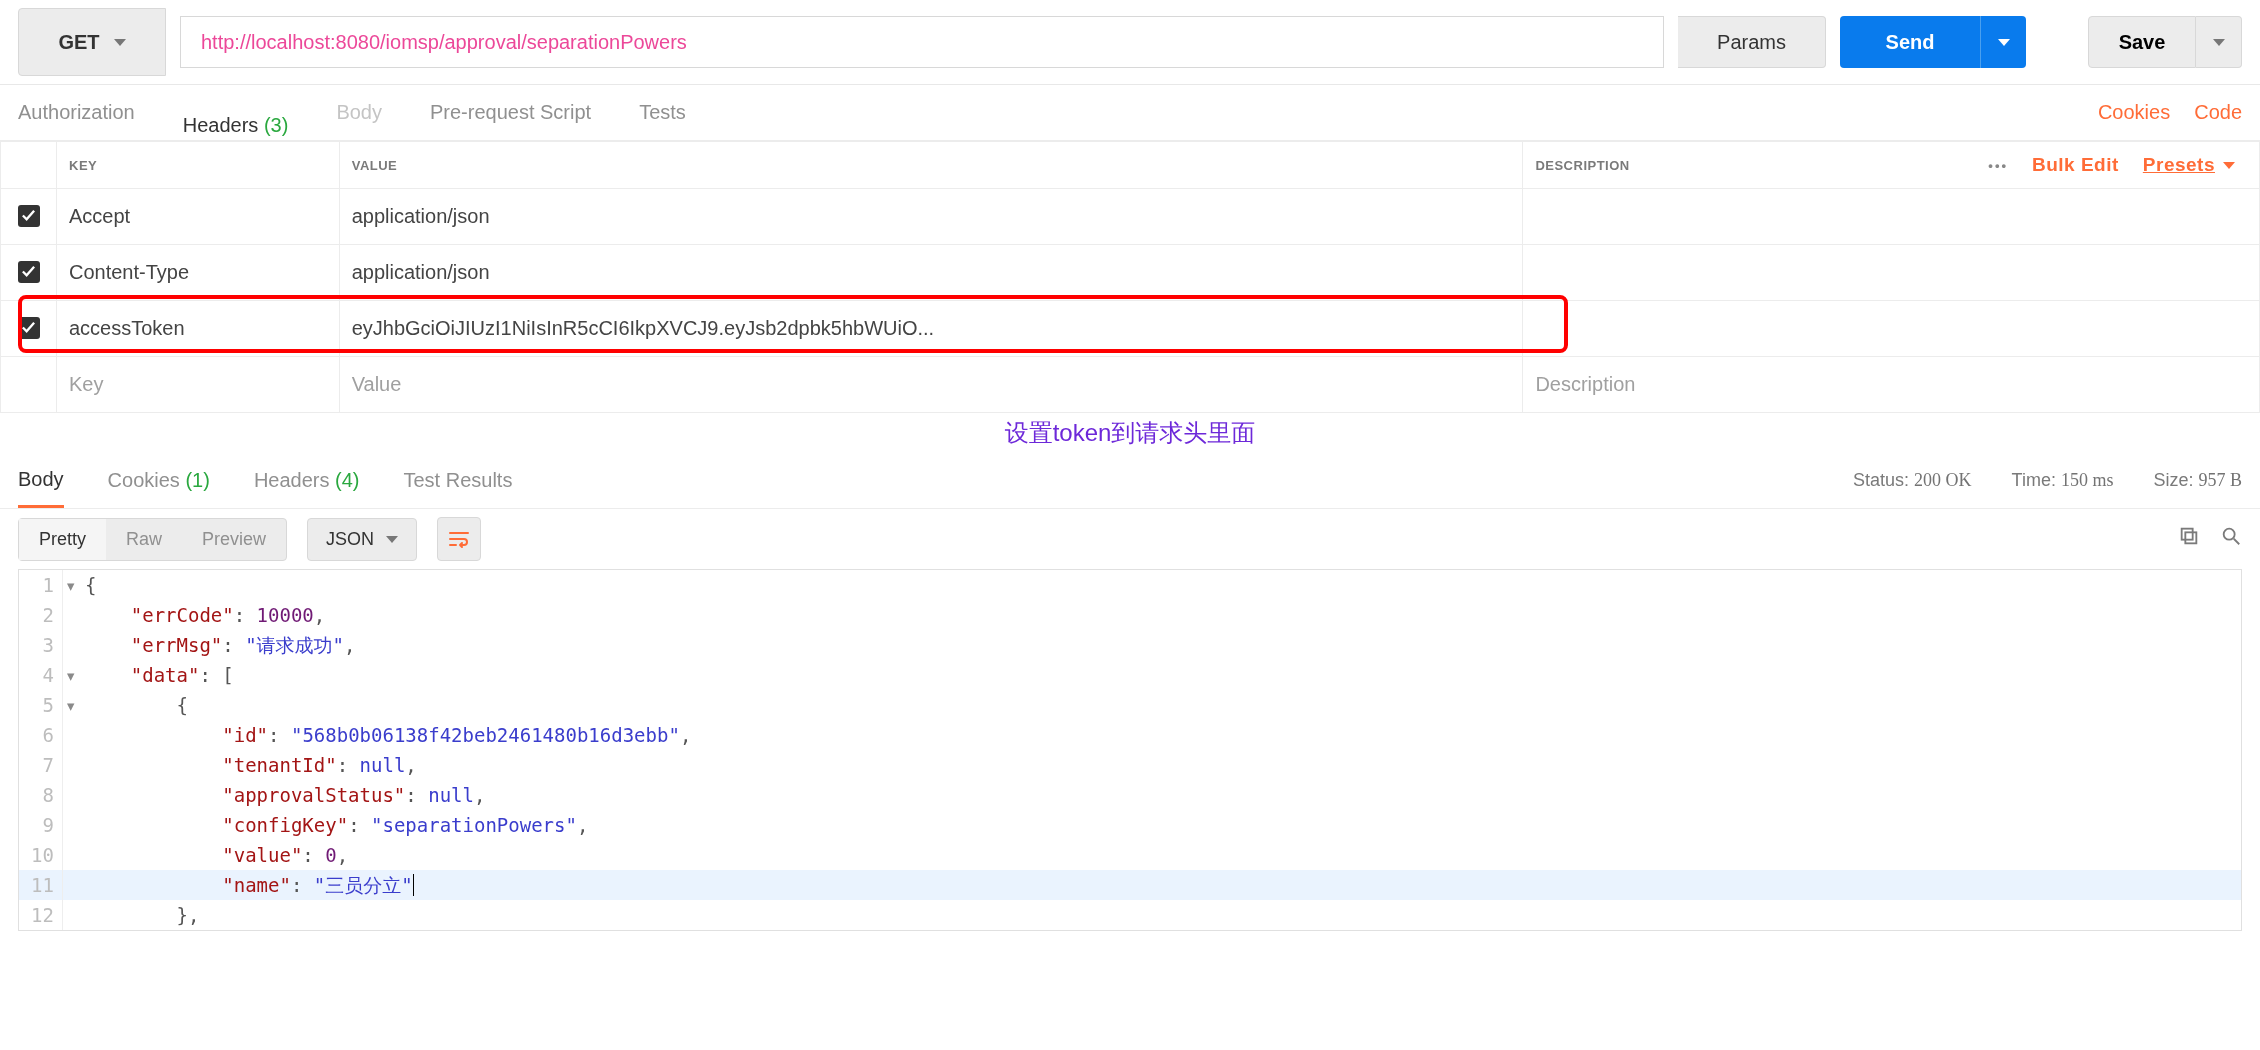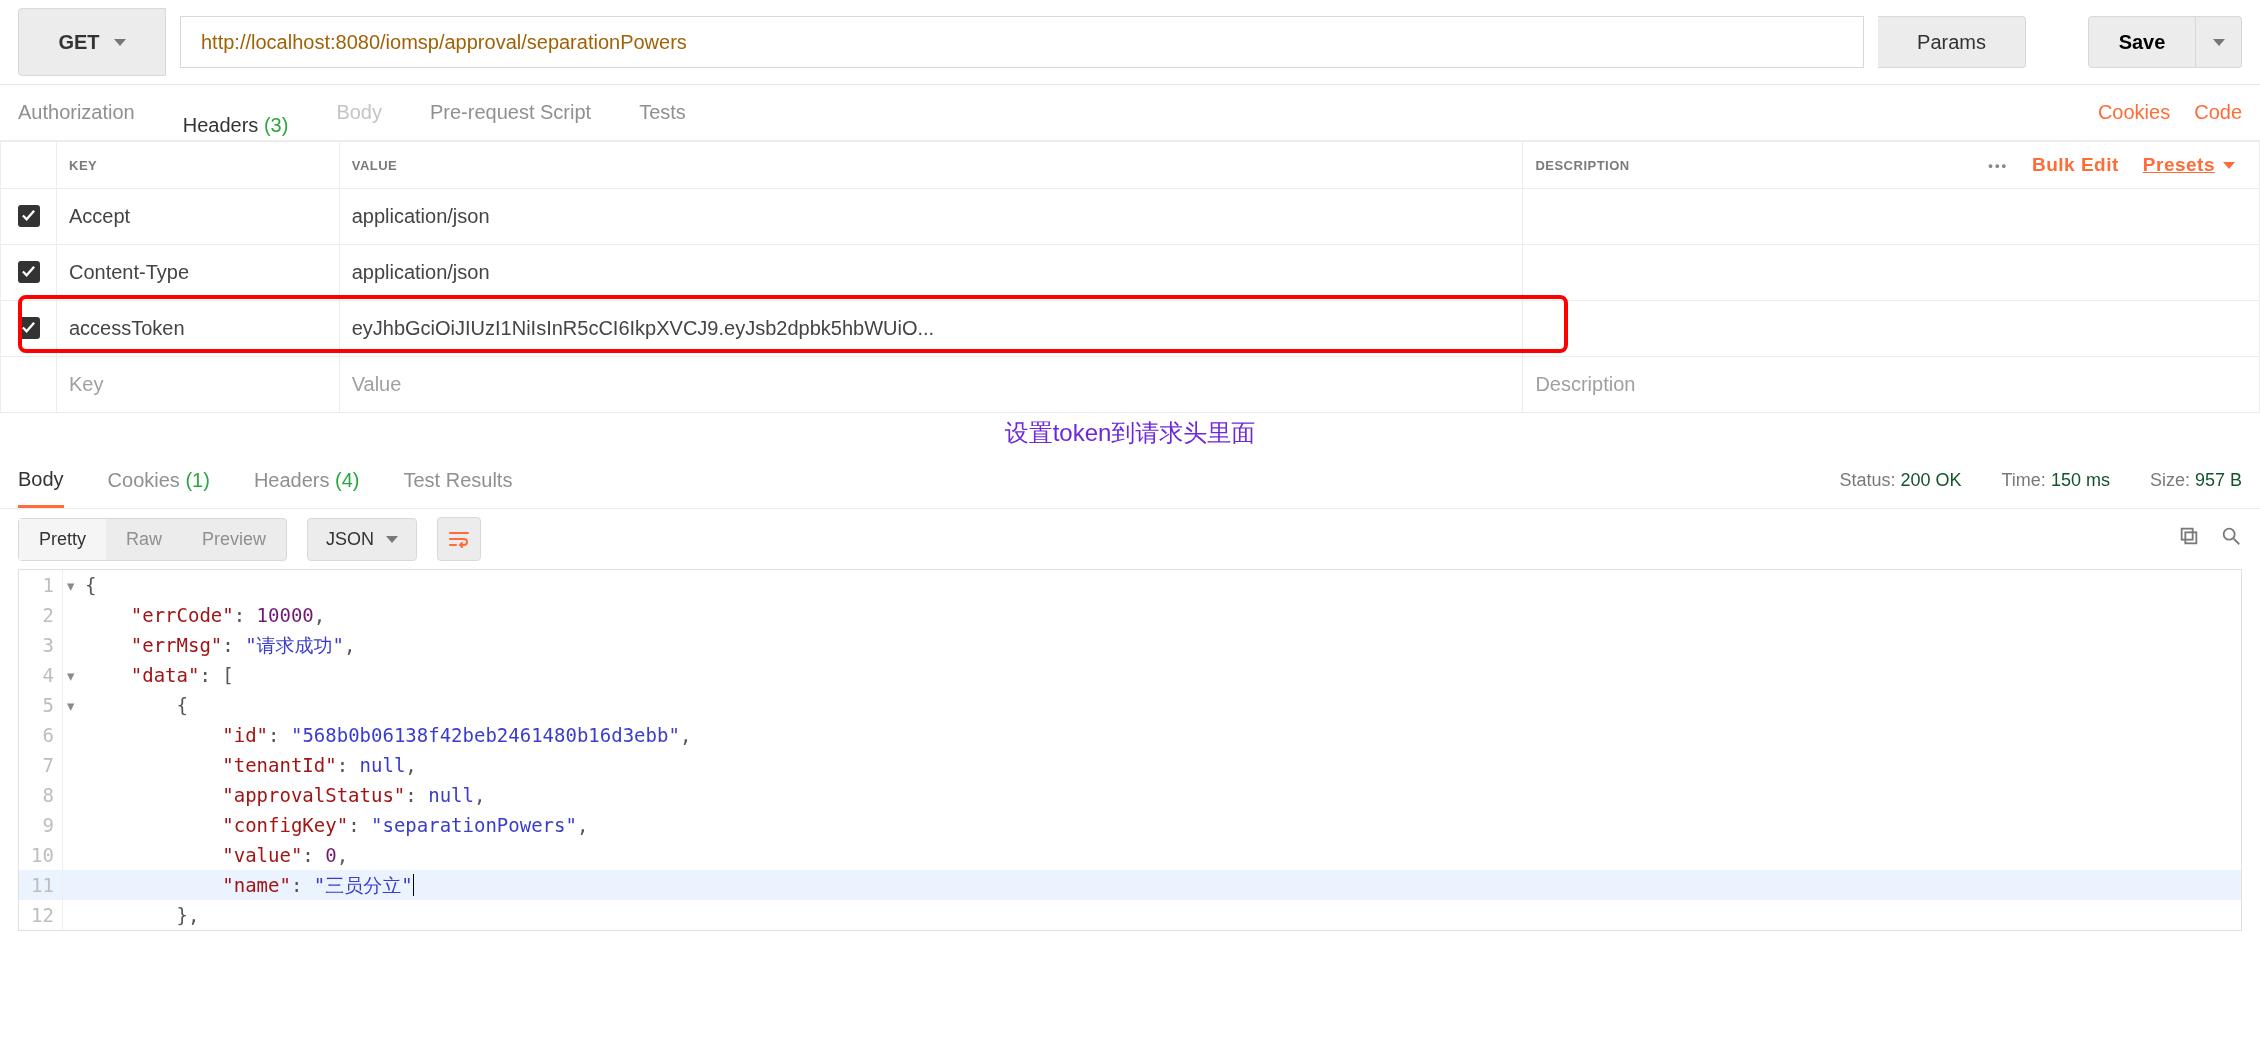--- a/index.html
+++ b/index.html
@@ -2,21 +2,21 @@
 <html><head>
 <meta charset="utf-8">
 <style>
 * { box-sizing: border-box; margin: 0; padding: 0; }
 body { font-family: -apple-system, BlinkMacSystemFont, "Segoe UI", Helvetica, Arial, sans-serif; font-size: 14px; color: #333; background: #fff; width: 2260px; }
 
 
 .request-bar { display: flex; padding: 8px 18px; gap: 14px; align-items: center; background: #fff; border-bottom: 1px solid #e8e8e8; }
 .method-dropdown { display: flex; align-items: center; justify-content: center; gap: 14px; width: 148px; height: 68px; background: #ececec; border: 1px solid #d8d8d8; border-radius: 4px 0 0 4px; font-weight: 600; font-size: 20px; cursor: pointer; }
 .caret-down { width: 0; height: 0; border-left: 6px solid transparent; border-right: 6px solid transparent; border-top: 7px solid #777; }
-.url-input { flex: 1; height: 52px; border: 1px solid #d8d8d8; padding: 0 20px; font-size: 20px; color: #a16207; background: #fff; outline: none; }
+.url-input { flex: 1; height: 52px; border: 1px solid #d8d8d8; padding: 0 20px; font-size: 20px; color: #ec4899; background: #fff; outline: none; }
 .params-btn { width: 148px; height: 52px; background: #ececec; border: 1px solid #d8d8d8; border-left: none; border-radius: 0 4px 4px 0; font-size: 20px; cursor: pointer; display:flex; align-items:center; justify-content:center; }
 .send-group { display: flex; }
 .send-btn { width: 140px; height: 52px; background: #097bed; color: #fff; border: none; font-size: 20px; font-weight: 600; border-radius: 4px 0 0 4px; cursor: pointer; }
 .send-dd { width: 46px; height: 52px; background: #097bed; border: none; border-left: 1px solid #4aa0ef; border-radius: 0 4px 4px 0; cursor: pointer; display:flex; align-items:center; justify-content:center;}
 .send-dd .caret-down { border-top-color: #fff; }
 .save-group { display: flex; padding-left: 48px; }
 .save-btn { width: 108px; height: 52px; background: #ececec; border: 1px solid #d8d8d8; font-size: 20px; font-weight: 600; border-radius: 4px 0 0 4px; cursor: pointer; }
 .save-dd { width: 46px; height: 52px; background: #ececec; border: 1px solid #d8d8d8; border-left: none; border-radius: 0 4px 4px 0; cursor: pointer; display:flex; align-items:center; justify-content:center;}
 
 
@@ -44,21 +44,21 @@
 
 
 .annotation { color: #6d28d9; font-size: 24px; text-align: center; padding: 4px 0; }
 
 
 .resp-tabs { display: flex; align-items: center; padding: 0 18px; height: 56px; border-bottom: 1px solid #ececec; font-size: 20px; }
 .resp-tab { margin-right: 44px; color: #909090; cursor: pointer; padding: 14px 0; }
 .resp-tab.active { color: #333; border-bottom: 3px solid #ff6c37; }
 .resp-tab .count { color: #2aa83f; }
 .resp-meta { display:flex; gap:40px; font-size:18px; color:#7a7a7a; }
-.resp-meta .val { color: #14532d; }
+.resp-meta .val { color: #737373; font-family: Liberation Serif, serif; }
 
 
 .body-toolbar { display: flex; align-items: center; padding: 8px 18px; gap: 20px; background:#fff; }
 .seg-group { display:flex; background:#ececec; border:1px solid #d8d8d8; border-radius:4px; }
 .seg { padding: 10px 20px; font-size:18px; color:#909090; cursor:pointer; }
 .seg.active { color:#333; background:#f5f5f5; }
 .format-dd { display:flex; align-items:center; gap:12px; padding:10px 18px; background:#ececec; border:1px solid #d8d8d8; border-radius:4px; font-size:18px; cursor:pointer;}
 .wrap-btn { width:44px; height:44px; background:#ececec; border:1px solid #d8d8d8; border-radius:4px; display:flex; align-items:center; justify-content:center; cursor:pointer;}
 .toolbar-right { display:flex; gap:20px; color:#7a7a7a; font-size:22px; }
 .icon-btn { cursor:pointer; }
@@ -83,20 +83,26 @@
 
 <div class="request-bar">
   <div class="method-dropdown">
     <span>GET</span>
     <span class="caret-down"></span>
   </div>
   <input class="url-input" value="http://localhost:8080/iomsp/approval/separationPowers" style="">
   <div class="params-btn">
       <span>Params</span>
     </div>
+  <div class="send-group">
+    <button class="send-btn">Send</button>
+    <button class="send-dd">
+        <span class="caret-down"></span>
+      </button>
+  </div>
   <div class="save-group">
     <button class="save-btn">Save</button>
     <button class="save-dd">
         <span class="caret-down"></span>
       </button>
   </div>
 </div>
 
 <div class="req-tabs">
   <div class="req-tab">Authorization</div>

